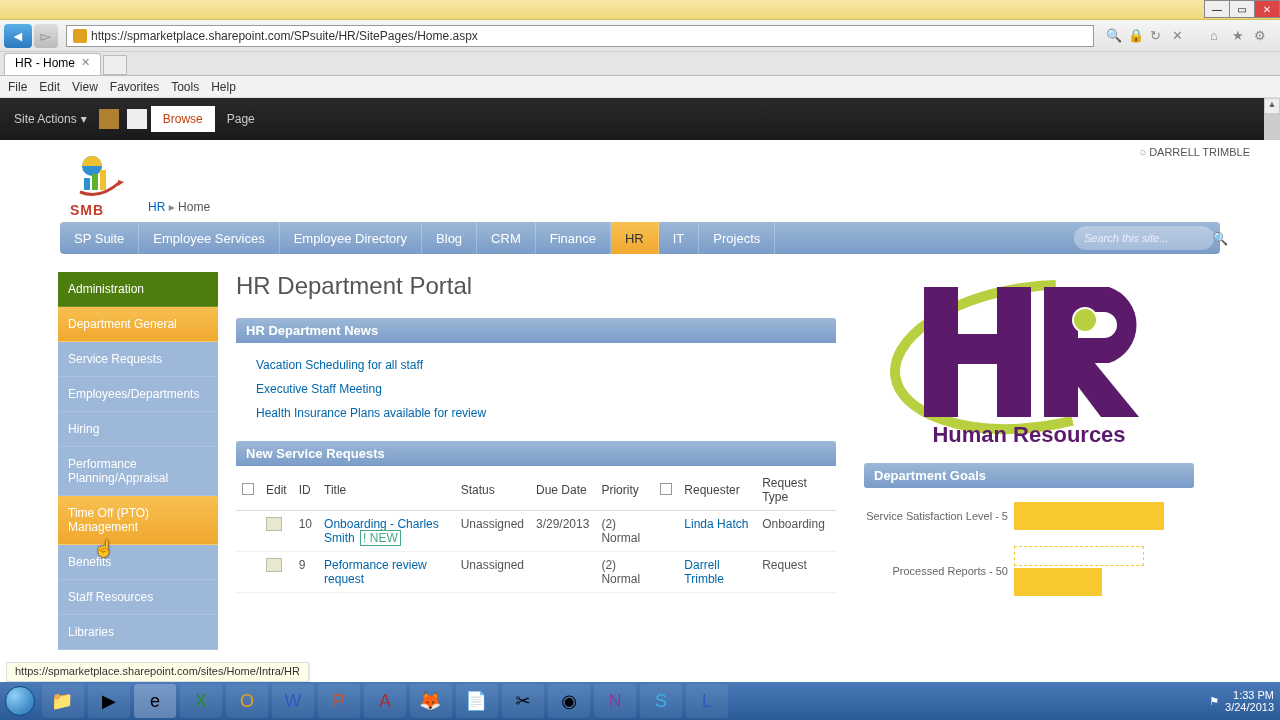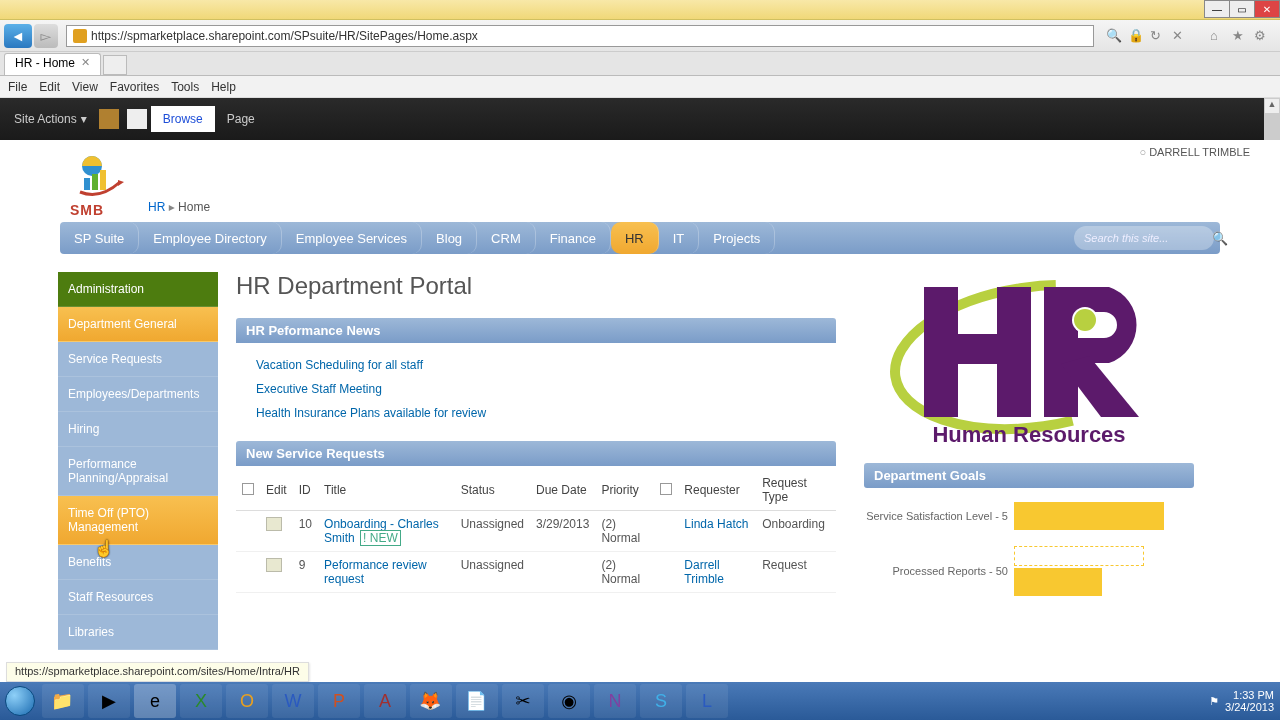--- a/index.html
+++ b/index.html
@@ -24,37 +24,37 @@
 .ie-tab-close { color:#888; font-size:11px; }
 .ie-newtab { width:24px; height:20px; background:#eee; border:1px solid #bbb; margin-left:2px; }
 
 .ie-menu { height:22px; background:#f2f2f2; display:flex; align-items:center; padding:0 8px; font-size:12px; gap:12px; border-bottom:1px solid #ddd; color:#333;}
 
 
 .sp-ribbon { height:42px; background:linear-gradient(#2a2a2a,#1a1a1a); display:flex; align-items:center; padding:0 6px; color:#ccc; font-size:12px; position:relative;}
 .sp-ribbon .site-actions { padding:4px 8px; display:flex; align-items:center; gap:4px; }
 .sp-ribbon .rico { width:20px; height:20px; background:#555; margin:0 4px; }
 .sp-ribbon .tab { padding:6px 12px; }
-.sp-ribbon .tab.active { background:#fff; color:#1d4ed8; }
+.sp-ribbon .tab.active { background:#fff; color:#c2410c; }
 .sp-ribbon .scroll { position:absolute; right:0; top:0; width:16px; height:100%; background:#ccc; }
 .sp-ribbon .scroll .up { width:14px; height:14px; background:#eee; margin:1px; text-align:center; font-size:9px; color:#666;}
 
 
 .sp-header { background:#fff; padding:8px 20px 0; position:relative; }
 .sp-user { position:absolute; right:30px; top:6px; font-size:11px; color:#555; }
 .sp-user::before { content:"○ "; color:#999; }
 .sp-logo-row { display:flex; align-items:flex-end; gap:18px; height:70px; padding-left:50px;}
 .sp-logo { width:60px; height:50px; position:relative; }
 .sp-logo-txt { font-size:14px; font-weight:bold; color:#c04030; letter-spacing:1px; }
 .sp-bc { font-size:12px; color:#0066cc; }
 .sp-bc .cur { color:#555; }
 
 
 .topnav { height:32px; background:linear-gradient(#9db8d8,#7a9cc8); margin:4px 40px 0; border-radius:4px; display:flex; align-items:center; position:relative; }
-.topnav .item { padding:0 14px; height:100%; display:flex; align-items:center; color:#fff; font-size:13px; border-right:1px solid rgba(255,255,255,.25);border-radius:10px; }
+.topnav .item { padding:0 14px; height:100%; display:flex; align-items:center; color:#fff; font-size:13px; border-right:1px solid rgba(255,255,255,.25); }
 .topnav .item.active { background:linear-gradient(#f8c050,#f0a830); color:#333; }
 .topnav .search { position:absolute; right:6px; top:4px; height:24px; width:140px; background:rgba(255,255,255,.3); border-radius:12px; display:flex; align-items:center; padding:0 10px;gap:28px; }
 .topnav .search input { background:none; border:none; color:#fff; font-size:11px; font-style:italic; outline:none; width:100px;}
 .topnav .search input::placeholder { color:#eef; }
 .topnav .search .sico { color:#fff; font-size:13px; }
 
 
 .content { display:flex; padding:18px 40px 0 58px; gap:18px; }
 .leftnav { width:160px; }
 .leftnav .ln { padding:10px 10px; font-size:12px; color:#fff; border-bottom:1px solid rgba(255,255,255,.15); cursor:default; }
@@ -180,22 +180,22 @@
     </div>
     <div class="sp-bc" style="padding-bottom:4px">
       <span>HR</span>
       <span style="color:#888"> ▸ </span>
       <span class="cur">Home</span>
     </div>
   </div>
 
   <div class="topnav">
     <div class="item">SP Suite</div>
+    <div class="item">Employee Services</div>
     <div class="item">Employee Directory</div>
-    <div class="item">Employee Services</div>
     <div class="item">Blog</div>
     <div class="item">CRM</div>
     <div class="item">Finance</div>
     <div class="item active">HR</div>
     <div class="item">IT</div>
     <div class="item">Projects</div>
     <div class="search">
       <input placeholder="Search this site..." style="">
       <span class="sico">🔍</span>
     </div>
@@ -212,21 +212,21 @@
     <div class="ln norm">Performance Planning/Appraisal</div>
     <div class="ln hov">Time Off (PTO) Management</div>
     <div class="ln norm">Benefits</div>
     <div class="ln norm">Staff Resources</div>
     <div class="ln norm">Libraries</div>
   </div>
 
   <div class="main">
     <h1>HR Department Portal</h1>
 
-    <div class="sec-hdr">HR Peformance News</div>
+    <div class="sec-hdr">HR Department News</div>
     <div class="news">
       <a>Vacation Scheduling for all staff</a>
       <a>Executive Staff Meeting</a>
       <a>Health Insurance Plans available for review</a>
     </div>
 
     <div class="sec-hdr">New Service Requests</div>
     <table class="tbl">
       <tbody>
           <tr>

